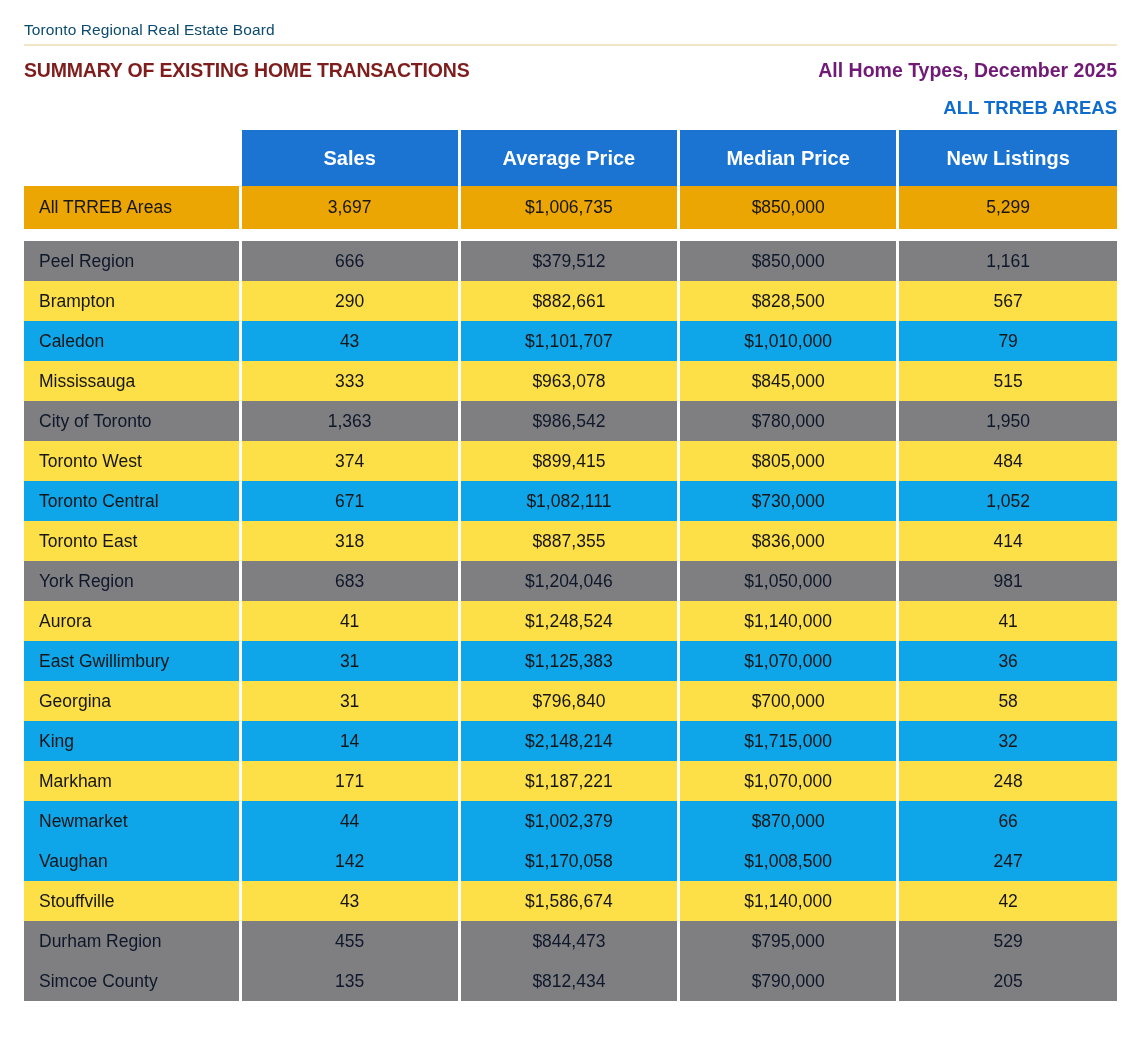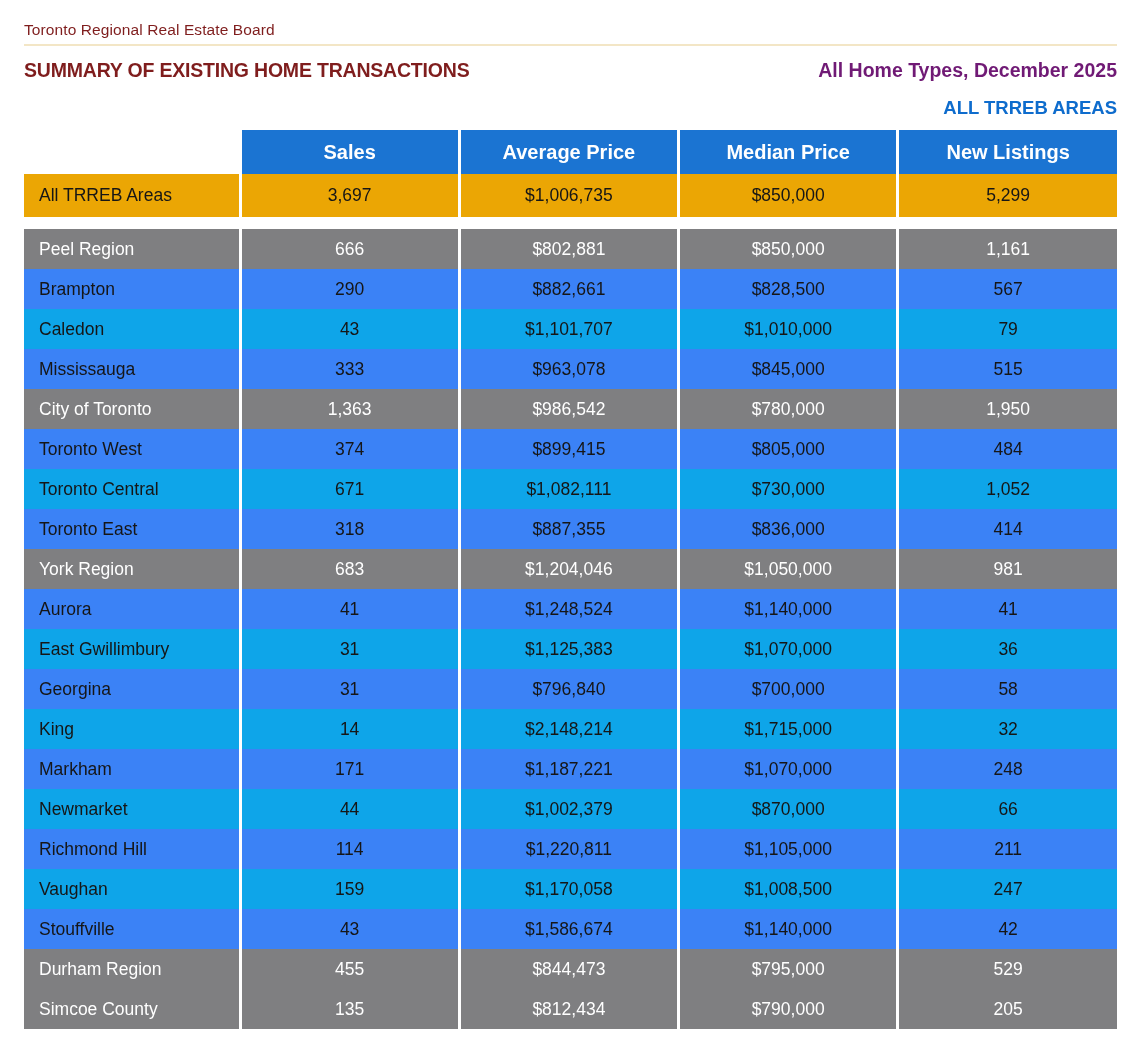--- a/index.html
+++ b/index.html
@@ -7,21 +7,21 @@
   body {
     width: 1140px;
     height: 1054px;
     background: #ffffff;
     font-family: "Liberation Sans", sans-serif;
     color: #111111;
   }
   .page { padding: 20px 23px 0 24px; }
 
   .brand {
-    color: #7f1d1d;
+    color: #0c4a6e;
     font-size: 15.5px;
     line-height: 19px;
     letter-spacing: 0.1px;
   }
   .rule {
     height: 0;
     border-bottom: 2px solid #f3e6c6;
     margin-top: 5px;
   }
   .title-row {
@@ -64,39 +64,39 @@
   }
   table.summary th:last-child,
   table.summary td:last-child { border-right: none; }
 
   th.corner { background: #ffffff; }
   th.col-head {
     background: #1b74d2;
     color: #ffffff;
     font-weight: bold;
     font-size: 20px;
-    height: 44px;
+    height: 56px;
     text-align: center;
     vertical-align: middle;
   }
 
   tbody td {
     height: 40px;
     font-size: 17.5px;
     text-align: center;
     vertical-align: middle;
     color: #161616;
   }
   tbody td.label {
     text-align: left;
     padding-left: 15px;
   }
   tr.accent td { background: #ebA604; height: 43px; }
-  tr.dark td   { background: #7f7f81; color: #ffffff; }
-  tr.light td  { background: #3b82f6; }
+  tr.dark td   { background: #7f7f81; color: #0f172a; }
+  tr.light td  { background: #fde047; }
   tr.plain td  { background: #0ea5e9; }
   tr.spacer td {
     height: 12px;
     background: #ffffff;
     border-right: none;
   }
 </style>
 </head>
 <body>
 
@@ -137,21 +137,21 @@
           <td>$1,006,735</td>
           <td>$850,000</td>
           <td>5,299</td>
         </tr>
         <tr class="spacer">
           <td colspan="5"></td>
         </tr>
         <tr class="dark">
           <td class="label">Peel Region</td>
           <td>666</td>
-          <td>$802,881</td>
+          <td>$379,512</td>
           <td>$850,000</td>
           <td>1,161</td>
         </tr>
         <tr class="light">
           <td class="label">Brampton</td>
           <td>290</td>
           <td>$882,661</td>
           <td>$828,500</td>
           <td>567</td>
         </tr>
@@ -239,30 +239,23 @@
           <td>$1,070,000</td>
           <td>248</td>
         </tr>
         <tr class="plain">
           <td class="label">Newmarket</td>
           <td>44</td>
           <td>$1,002,379</td>
           <td>$870,000</td>
           <td>66</td>
         </tr>
-        <tr class="light">
-          <td class="label">Richmond Hill</td>
-          <td>114</td>
-          <td>$1,220,811</td>
-          <td>$1,105,000</td>
-          <td>211</td>
-        </tr>
         <tr class="plain">
           <td class="label">Vaughan</td>
-          <td>159</td>
+          <td>142</td>
           <td>$1,170,058</td>
           <td>$1,008,500</td>
           <td>247</td>
         </tr>
         <tr class="light">
           <td class="label">Stouffville</td>
           <td>43</td>
           <td>$1,586,674</td>
           <td>$1,140,000</td>
           <td>42</td>

